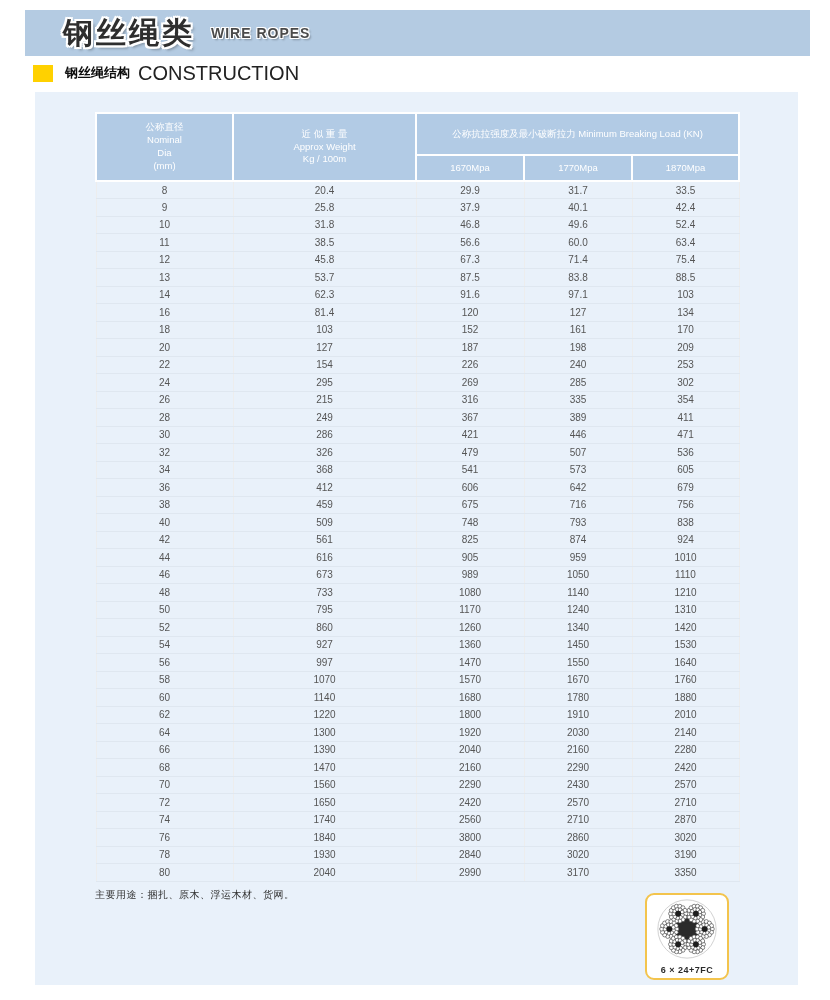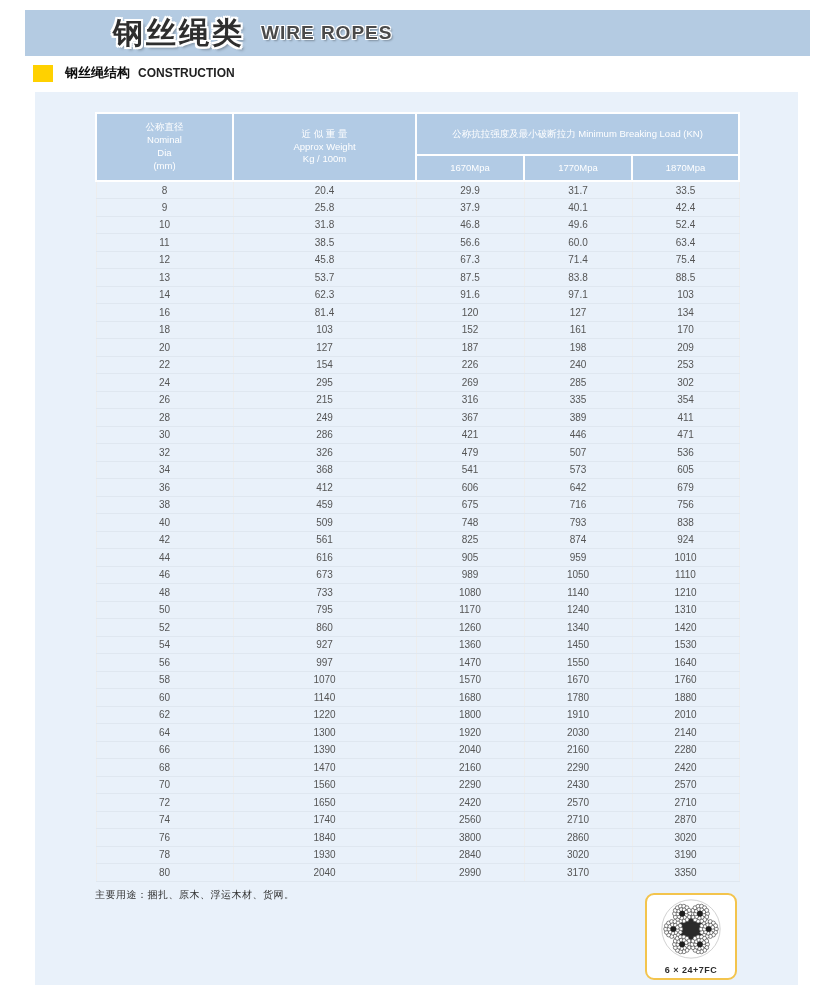--- a/index.html
+++ b/index.html
@@ -9,44 +9,44 @@
     --panel-bg:#e9f1fa;
     --box-border:#f3c44d;
     --row-line:#dfe7f0;
     --col-line:#ededed;
     --text-dark:#3a3a3a;
     --cell-text:#555;
   }
   *{margin:0;padding:0;box-sizing:border-box}
   html,body{width:830px;height:1000px;background:#fff;font-family:"Liberation Sans",sans-serif;position:relative;overflow:hidden}
 
-  .title-bar{position:absolute;left:25px;top:10px;width:785px;height:46px;background:var(--title-bar-bg);display:flex;align-items:center;padding-left:88px}
+  .title-bar{position:absolute;left:25px;top:10px;width:785px;height:46px;background:var(--title-bar-bg);display:flex;align-items:center;padding-left:38px}
   .title-cn{font-size:30px;font-weight:bold;color:#2e2e2e;letter-spacing:3px;
     text-shadow:-2px -2px 0 #fff,2px -2px 0 #fff,-2px 2px 0 #fff,2px 2px 0 #fff,0 2px 0 #fff,2px 0 0 #fff,0 -2px 0 #fff,-2px 0 0 #fff,3px 3px 3px rgba(0,0,0,.35)}
-  .title-en{font-size:19px;font-weight:bold;color:#4a4a4a;margin-left:16px;letter-spacing:1px;
+  .title-en{font-size:14px;font-weight:bold;color:#4a4a4a;margin-left:16px;letter-spacing:1px;
     text-shadow:-1px -1px 0 #fff,1px -1px 0 #fff,-1px 1px 0 #fff,1px 1px 0 #fff,2px 2px 2px rgba(0,0,0,.3)}
 
   .section-row{position:absolute;left:33px;top:62px;height:22px;display:flex;align-items:center}
   .bullet{width:20px;height:17px;background:var(--accent-yellow);margin-right:12px}
   .section-cn{font-size:13px;font-weight:bold;color:#0d0d0d}
-  .section-en{font-size:12px;font-weight:bold;color:#222;margin-left:8px}
+  .section-en{font-size:20px;font-weight:normal;color:#222;margin-left:8px}
 
   .panel{position:absolute;left:35px;top:92px;width:763px;height:893px;background:var(--panel-bg)}
 
   table.spec{position:absolute;left:60px;top:20px;width:643px;border-collapse:collapse;table-layout:fixed}
   table.spec th{background:var(--table-header-bg);color:#fff;font-weight:normal;border:2px solid #fff;font-size:9.5px;line-height:1.35;text-align:center;vertical-align:middle;padding:0}
   tr.h1{height:42px}
   tr.h2{height:26px}
   table.spec td{height:17.5px;text-align:center;vertical-align:middle;font-size:10px;color:var(--cell-text);
     border-bottom:1px solid var(--row-line);border-left:1px solid var(--col-line);border-right:1px solid var(--col-line);padding:0}
   table.spec tbody tr:first-child td{border-top:1px solid var(--row-line)}
 
   .usage{position:absolute;left:60px;top:796px;font-size:10px;color:#333;letter-spacing:.5px}
 
-  .rope-box{position:absolute;left:610px;top:801px;width:92px;height:87px;background:#fff;border:2px solid var(--box-border);border-radius:9px;
+  .rope-box{position:absolute;left:610px;top:801px;width:84px;height:87px;background:#fff;border:2px solid var(--box-border);border-radius:9px;
     display:flex;flex-direction:column;align-items:center;justify-content:center}
   .rope-caption{font-size:9px;font-weight:bold;color:#2b2b2b;margin-top:1px;letter-spacing:.5px}
 </style>
 </head>
 <body>
 
 <header class="title-bar">
   <span class="title-cn">钢丝绳类</span>
   <span class="title-en">WIRE ROPES</span>
 </header>

